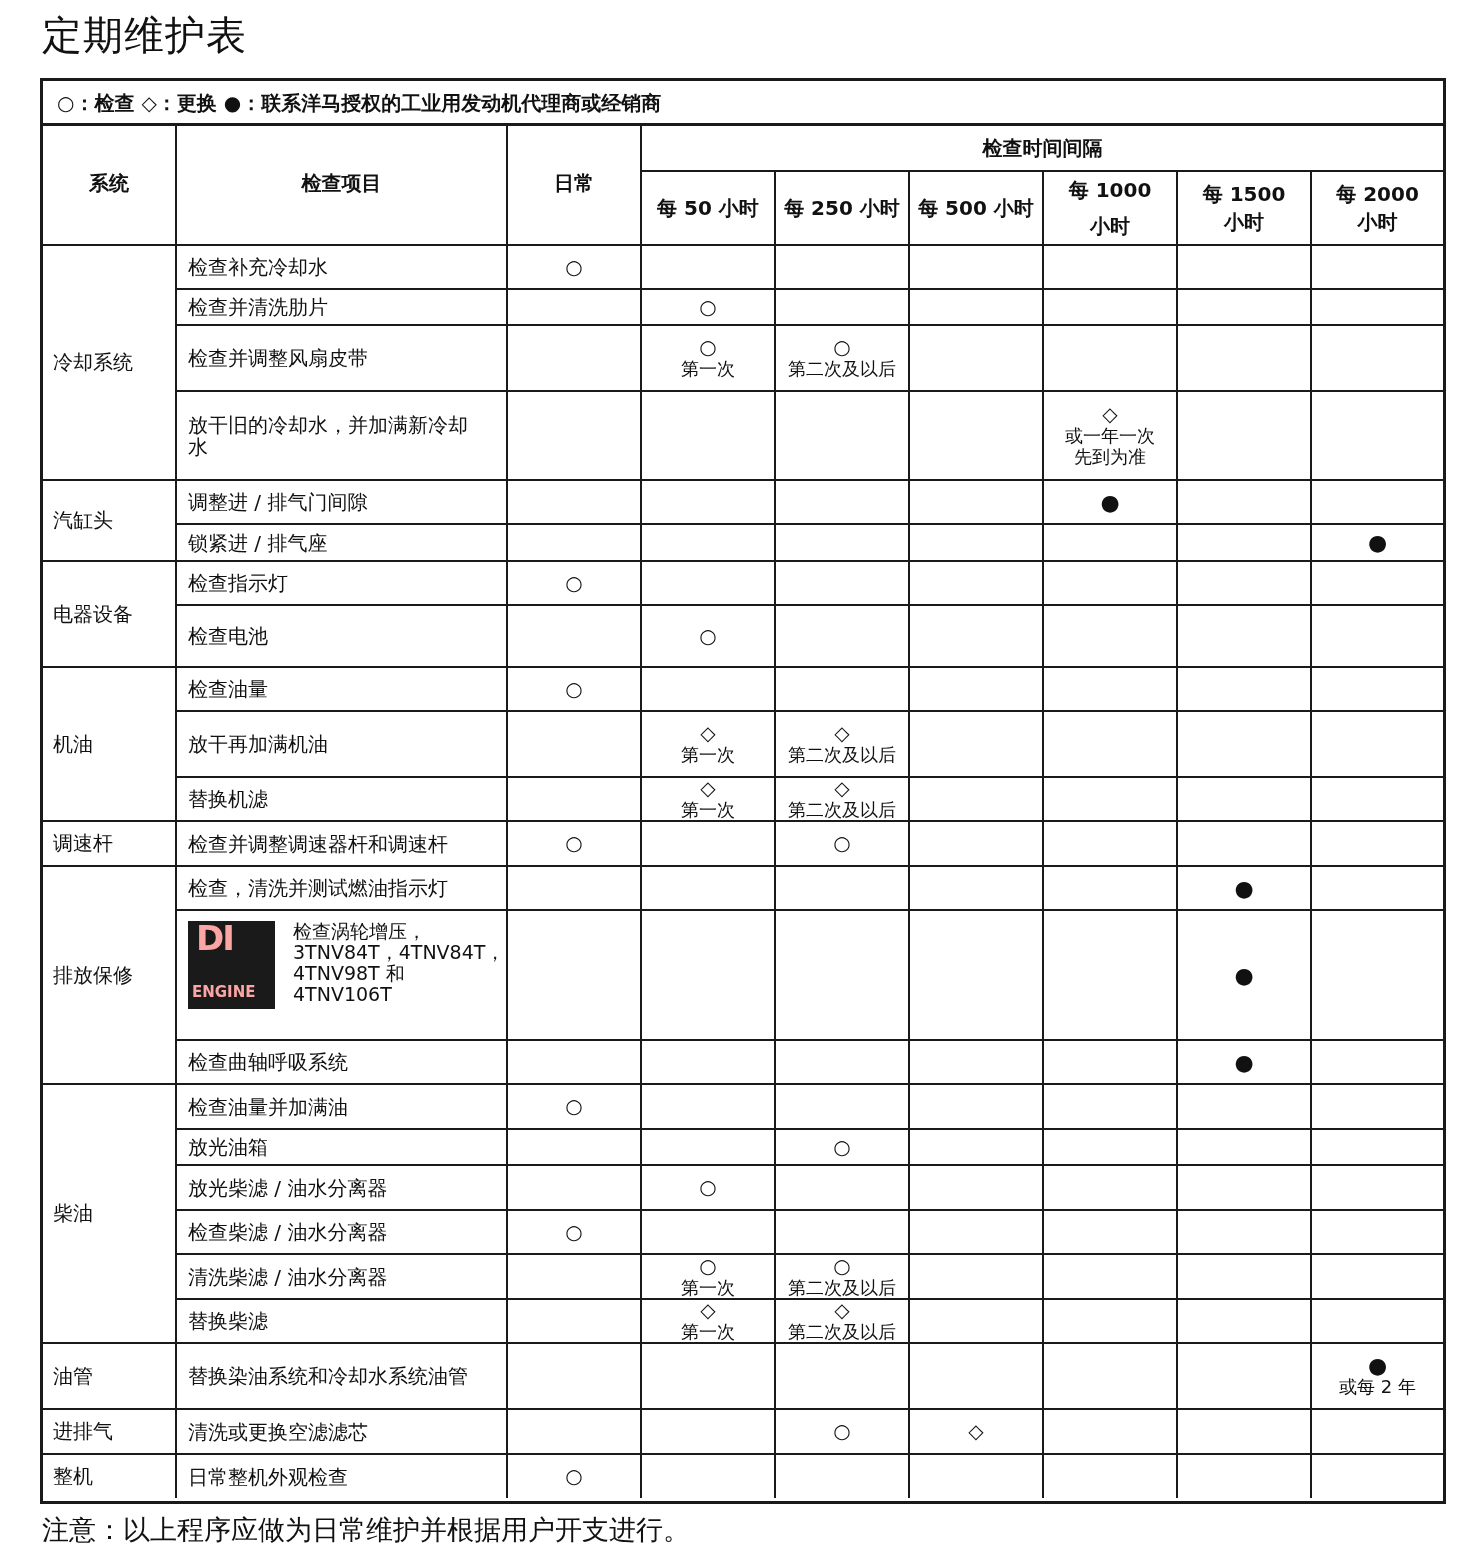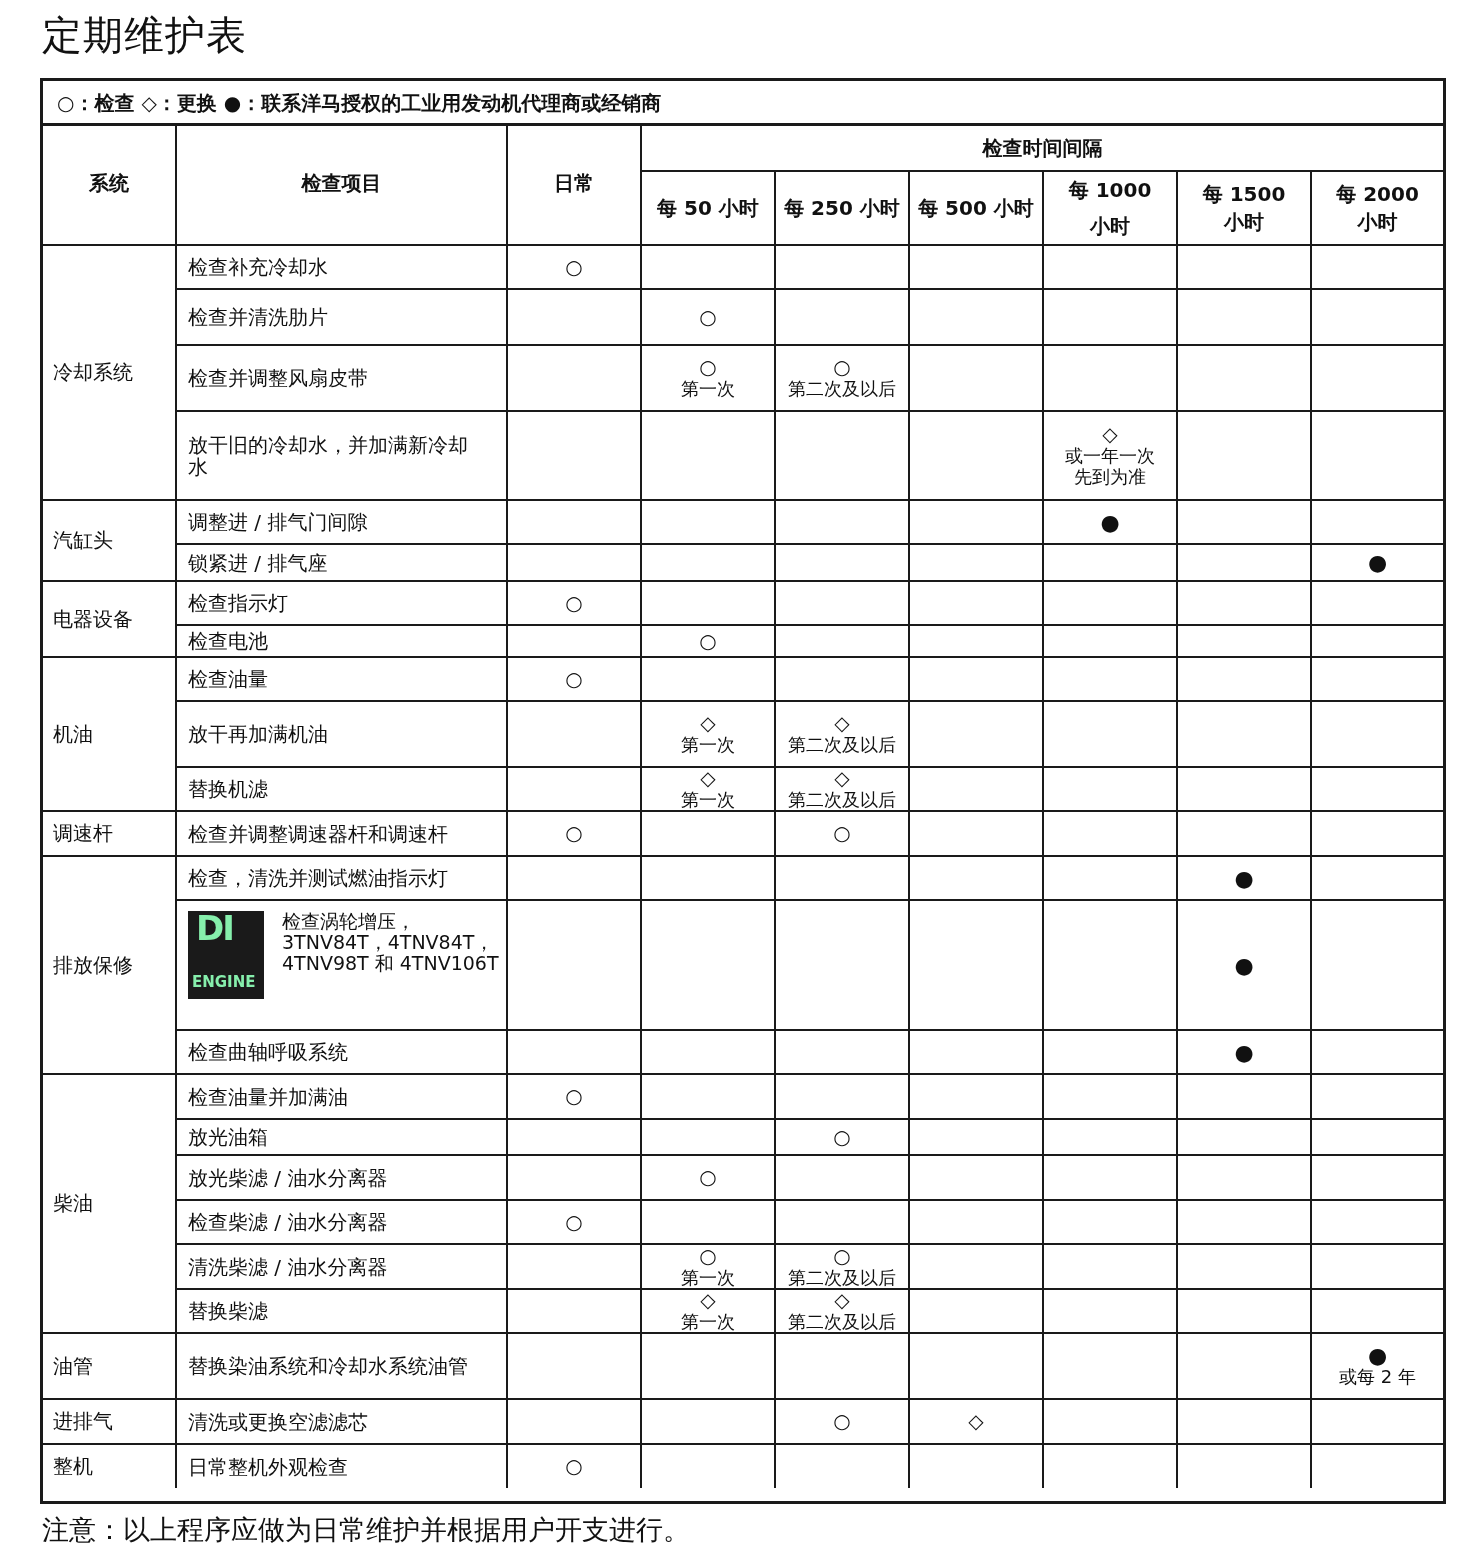--- a/index.html
+++ b/index.html
@@ -13,21 +13,21 @@
   table.grid th{font-weight:bold;text-align:center;vertical-align:middle;}
   table.grid tr > *:first-child{border-left:none;}
   table.grid tr > *:last-child{border-right:none;}
   table.grid tr:last-child td{border-bottom:none;}
   .sys{padding-left:10px !important;text-align:left;vertical-align:middle;}
   .item{padding-left:11px !important;text-align:left;vertical-align:middle;line-height:22px;}
   .mark{text-align:center;vertical-align:middle;line-height:21px;}
   .sym{font-size:20px;display:block;}
   .note{font-size:18px;display:block;}
   .di-wrap{display:flex;align-items:flex-start;padding:10px 0 0 0;height:100%;box-sizing:border-box;}
-  .di-logo{width:76px;height:88px;background:#1a1a1a;color:#86efac;position:relative;flex:none;margin-right:18px;}
+  .di-logo{width:87px;height:88px;background:#1a1a1a;color:#fca5a5;position:relative;flex:none;margin-right:18px;}
   .di-logo .di{position:absolute;left:8px;top:6px;font-size:34px;font-weight:bold;letter-spacing:-2px;}
   .di-logo .eng{position:absolute;left:4px;bottom:6px;font-size:15px;font-weight:bold;letter-spacing:0px;}
   .di-text{font-size:19px;line-height:21px;}
   .footnote{position:absolute;left:42px;top:1512px;font-size:27px;}
 </style>
 </head>
 <body>
 
 <div class="title">定期维护表</div>
 
@@ -71,21 +71,21 @@
           <td class="mark">
             <span class="sym">○</span>
           </td>
           <td class="mark"></td>
           <td class="mark"></td>
           <td class="mark"></td>
           <td class="mark"></td>
           <td class="mark"></td>
           <td class="mark"></td>
         </tr>
-        <tr style="height: 56px;">
+        <tr style="height: 36px;">
           <td class="item">检查并清洗肋片</td>
           <td class="mark"></td>
           <td class="mark">
             <span class="sym">○</span>
           </td>
           <td class="mark"></td>
           <td class="mark"></td>
           <td class="mark"></td>
           <td class="mark"></td>
           <td class="mark"></td>
@@ -151,21 +151,21 @@
           <td class="mark">
             <span class="sym">○</span>
           </td>
           <td class="mark"></td>
           <td class="mark"></td>
           <td class="mark"></td>
           <td class="mark"></td>
           <td class="mark"></td>
           <td class="mark"></td>
         </tr>
-        <tr style="height: 32px;">
+        <tr style="height: 62px;">
           <td class="item">检查电池</td>
           <td class="mark"></td>
           <td class="mark">
             <span class="sym">○</span>
           </td>
           <td class="mark"></td>
           <td class="mark"></td>
           <td class="mark"></td>
           <td class="mark"></td>
           <td class="mark"></td>

